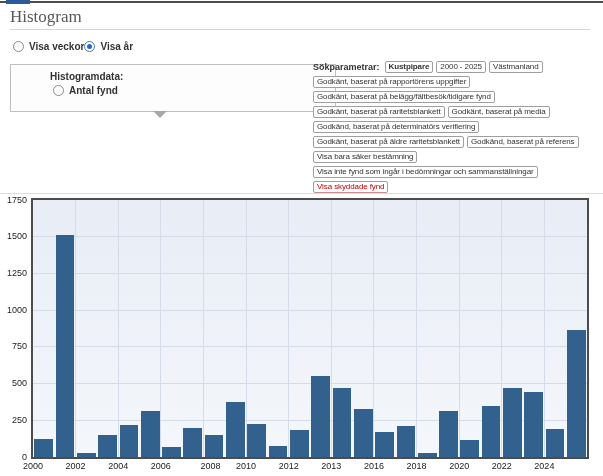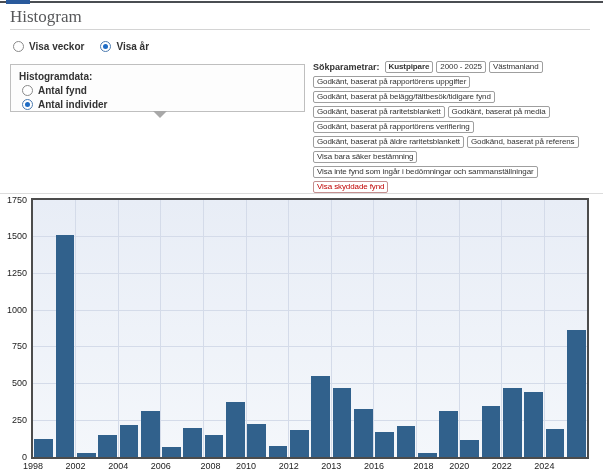--- a/index.html
+++ b/index.html
@@ -16,25 +16,25 @@
   #title-rule{position:absolute;left:10px;top:29px;width:580px;height:1px;background:#d4d4d4;}
 
   
   .radio-opt{display:inline-flex;align-items:center;gap:5px;cursor:default;}
   .radio{width:9px;height:9px;border:1px solid #8a8a8a;border-radius:50%;background:#fff;
          display:inline-block;position:relative;flex:0 0 auto;}
   .radio.selected{border-color:#4c7bb0;}
   .radio.selected::after{content:'';position:absolute;left:2px;top:2px;width:5px;height:5px;
          border-radius:50%;background:#1f6cc5;}
   .radio-label{font-size:10px;font-weight:bold;color:#333;}
-  #view-toggle{position:absolute;left:13px;top:41px;display:flex;gap:16px;}
+  #view-toggle{position:absolute;left:13px;top:41px;display:flex;}
 
   
   #hist-box{position:absolute;left:10px;top:64px;width:293px;height:46px;
-            border:1px solid #bfbfbf;background:#fdfdfd;}
+            border:1px solid #bfbfbf;background:#fdfdfd;padding-left:31px;}
   #hist-box .box-title{font-size:10px;font-weight:bold;color:#333;margin:6px 0 3px 8px;}
   #hist-box .opts{display:flex;flex-direction:column;gap:3px;margin-left:11px;}
   #box-pointer{position:absolute;left:153px;top:111px;width:0;height:0;
             border-left:7px solid transparent;border-right:7px solid transparent;
             border-top:7px solid #a8a8a8;}
 
   
   #search-params{position:absolute;left:313px;top:61px;width:292px;}
   .tag-row{display:flex;gap:3px;margin-bottom:3px;align-items:center;}
   .lead-label{font-size:9px;font-weight:bold;color:#333;margin-right:2px;white-space:nowrap;}
@@ -79,24 +79,20 @@
   </span>
 </div>
 
 <div id="hist-box">
   <div class="box-title">Histogramdata:</div>
   <div class="opts">
     <span class="radio-opt">
       <span class="radio"></span>
       <span class="radio-label">Antal fynd</span>
     </span>
-    <span class="radio-opt">
-      <span class="radio selected"></span>
-      <span class="radio-label">Antal individer</span>
-    </span>
   </div>
 </div>
 <div id="box-pointer"></div>
 
 <div id="search-params">
   <div id="search-tags">
       <div class="tag-row">
         <span class="lead-label">Sökparametrar:</span>
         <span class="tag bold">Kustpipare</span>
         <span class="tag">2000 - 2025</span>
@@ -106,21 +102,21 @@
         <span class="tag">Godkänt, baserat på rapportörens uppgifter</span>
       </div>
       <div class="tag-row">
         <span class="tag">Godkänt, baserat på belägg/fältbesök/tidigare fynd</span>
       </div>
       <div class="tag-row">
         <span class="tag">Godkänt, baserat på raritetsblankett</span>
         <span class="tag">Godkänt, baserat på media</span>
       </div>
       <div class="tag-row">
-        <span class="tag">Godkänt, baserat på rapportörens verifiering</span>
+        <span class="tag">Godkänd, baserat på determinatörs verifiering</span>
       </div>
       <div class="tag-row">
         <span class="tag">Godkänt, baserat på äldre raritetsblankett</span>
         <span class="tag">Godkänd, baserat på referens</span>
       </div>
       <div class="tag-row">
         <span class="tag">Visa bara säker bestämning</span>
       </div>
       <div class="tag-row">
         <span class="tag">Visa inte fynd som ingår i bedömningar och sammanställningar</span>
@@ -142,21 +138,21 @@
     <span class="ylab" style="bottom: 68.9286px;">500</span>
     <div class="hgrid" style="bottom: 109.643px;"></div>
     <span class="ylab" style="bottom: 105.643px;">750</span>
     <div class="hgrid" style="bottom: 146.357px;"></div>
     <span class="ylab" style="bottom: 142.357px;">1000</span>
     <div class="hgrid" style="bottom: 183.071px;"></div>
     <span class="ylab" style="bottom: 179.071px;">1250</span>
     <div class="hgrid" style="bottom: 219.786px;"></div>
     <span class="ylab" style="bottom: 215.786px;">1500</span>
     <span class="ylab" style="bottom: 252.5px;">1750</span>
-    <span class="xlab" style="left: -17px; top: 261px;">1998</span>
+    <span class="xlab" style="left: -17px; top: 261px;">2000</span>
     <div class="bar" style="left: 1.3px; width: 18.7077px; height: 17.6229px; background: rgb(49, 97, 140);"></div>
     <div class="bar" style="left: 22.6077px; width: 18.7077px; height: 221.754px; background: rgb(49, 97, 140);"></div>
     <div class="vgrid" style="left: 42.1154px;"></div>
     <span class="xlab" style="left: 25.6154px; top: 261px;">2002</span>
     <div class="bar" style="left: 43.9154px; width: 18.7077px; height: 4.40571px; background: rgb(49, 97, 140);"></div>
     <div class="bar" style="left: 65.2231px; width: 18.7077px; height: 22.0286px; background: rgb(49, 97, 140);"></div>
     <div class="vgrid" style="left: 84.7308px;"></div>
     <span class="xlab" style="left: 68.2308px; top: 261px;">2004</span>
     <div class="bar" style="left: 86.5308px; width: 18.7077px; height: 31.5743px; background: rgb(49, 97, 140);"></div>
     <div class="bar" style="left: 107.838px; width: 18.7077px; height: 46.26px; background: rgb(49, 97, 140);"></div>
@@ -178,21 +174,21 @@
     <div class="bar" style="left: 278.3px; width: 18.7077px; height: 81.5057px; background: rgb(49, 97, 140);"></div>
     <div class="vgrid" style="left: 297.808px;"></div>
     <span class="xlab" style="left: 281.308px; top: 261px;">2013</span>
     <div class="bar" style="left: 299.608px; width: 18.7077px; height: 69.0229px; background: rgb(49, 97, 140);"></div>
     <div class="bar" style="left: 320.915px; width: 18.7077px; height: 48.4629px; background: rgb(49, 97, 140);"></div>
     <div class="vgrid" style="left: 340.423px;"></div>
     <span class="xlab" style="left: 323.923px; top: 261px;">2016</span>
     <div class="bar" style="left: 342.223px; width: 18.7077px; height: 24.9657px; background: rgb(49, 97, 140);"></div>
     <div class="bar" style="left: 363.531px; width: 18.7077px; height: 30.84px; background: rgb(49, 97, 140);"></div>
     <div class="vgrid" style="left: 383.038px;"></div>
-    <span class="xlab" style="left: 366.538px; top: 261px; text-align: right;">2018</span>
+    <span class="xlab" style="left: 366.538px; top: 261px;">2018</span>
     <div class="bar" style="left: 384.838px; width: 18.7077px; height: 3.67143px; background: rgb(49, 97, 140);"></div>
     <div class="bar" style="left: 406.146px; width: 18.7077px; height: 45.5257px; background: rgb(49, 97, 140);"></div>
     <div class="vgrid" style="left: 425.654px;"></div>
     <span class="xlab" style="left: 409.154px; top: 261px;">2020</span>
     <div class="bar" style="left: 427.454px; width: 18.7077px; height: 16.8886px; background: rgb(49, 97, 140);"></div>
     <div class="bar" style="left: 448.762px; width: 18.7077px; height: 50.6657px; background: rgb(49, 97, 140);"></div>
     <div class="vgrid" style="left: 468.269px;"></div>
     <span class="xlab" style="left: 451.769px; top: 261px;">2022</span>
     <div class="bar" style="left: 470.069px; width: 18.7077px; height: 69.0229px; background: rgb(49, 97, 140);"></div>
     <div class="bar" style="left: 491.377px; width: 18.7077px; height: 64.6171px; background: rgb(49, 97, 140);"></div>

